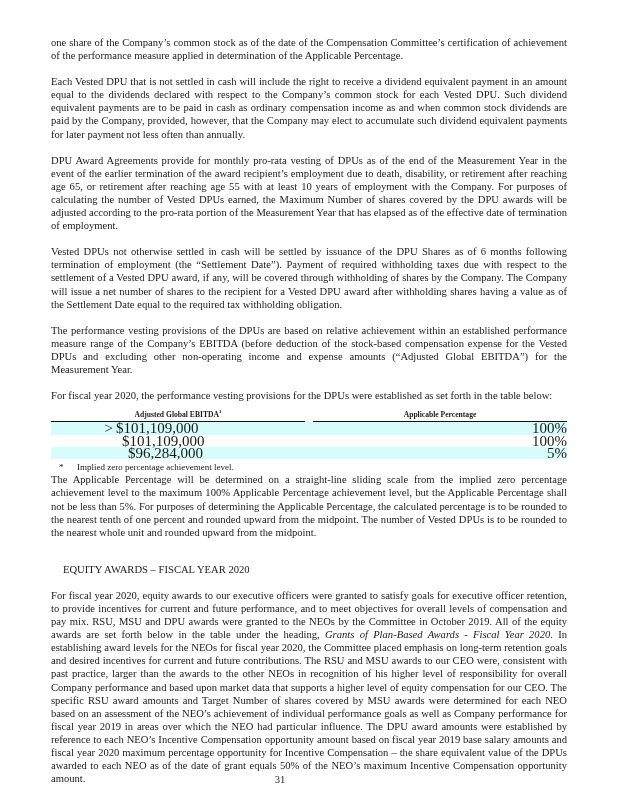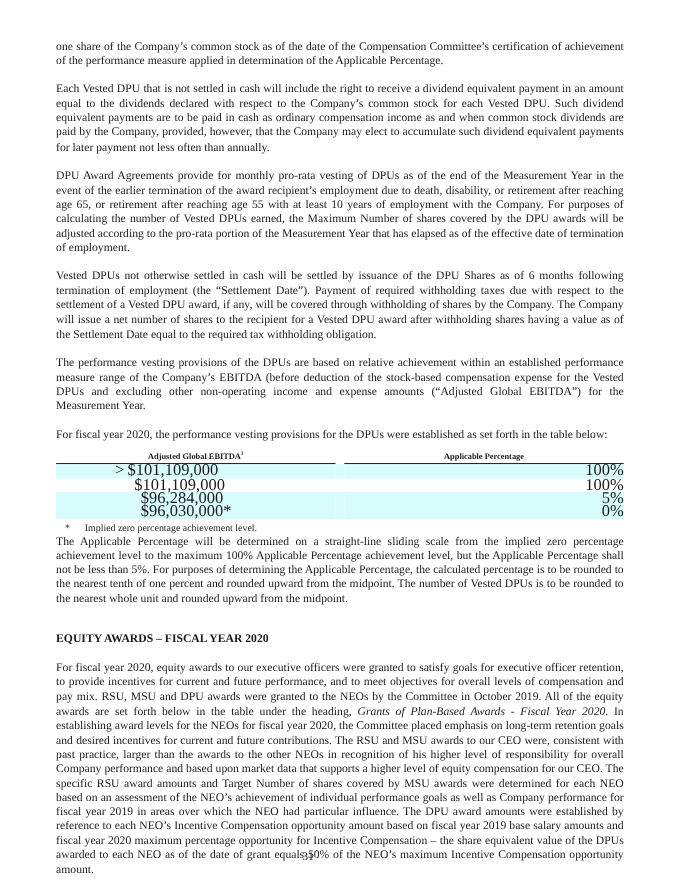--- a/index.html
+++ b/index.html
@@ -89,22 +89,22 @@
     }
     .footnote .mark {
       position: absolute;
       left: 8px;
       top: -3px;
       font-size: 6px;
     }
     sup.fn { font-size: 5px; vertical-align: super; line-height: 0; }
     h2.section {
       font-size: 10.6px;
-      font-weight: bold;
-      margin: 24px 0 13px 0;
+      font-weight: normal;
+      margin: 24px 0 13px 12px;
       line-height: 13px;
     }
     .page-number {
       position: absolute;
       left: 0;
       width: 560px;
       top: 773px;
       text-align: center;
       font-size: 10.6px;
     }
@@ -142,25 +142,20 @@
         <tr>
           <td class="ebitda"><span class="op"></span><span class="amt" style="padding-left:9px;">$101,109,000</span></td>
           <td></td>
           <td class="pct">100%</td>
         </tr>
         <tr class="shaded">
           <td class="ebitda" style="background: rgb(216, 251, 251);"><span class="op"></span><span class="amt" style="padding-left:15px;">$96,284,000</span></td>
           <td style="background: rgb(216, 251, 251);"></td>
           <td class="pct" style="background: rgb(216, 251, 251);">5%</td>
         </tr>
-        <tr class="shaded">
-          <td class="ebitda" style="background: rgb(216, 251, 251);"><span class="op"></span><span class="amt" style="padding-left:15px;">$96,030,000*</span></td>
-          <td style="background: rgb(216, 251, 251);"></td>
-          <td class="pct" style="background: rgb(216, 251, 251);">0%</td>
-        </tr>
       </tbody>
     </table>
     <div class="note-star">
       <span class="mark">*</span>
       <span>Implied zero percentage achievement level.</span>
     </div>
   </div>
 
 
   <p class="body">The Applicable Percentage will be determined on a straight-line sliding scale from the implied zero percentage achievement level to the maximum 100% Applicable Percentage achievement level, but the Applicable Percentage shall not be less than 5%. For purposes of determining the Applicable Percentage, the calculated percentage is to be rounded to the nearest tenth of one percent and rounded upward from the midpoint. The number of Vested DPUs is to be rounded to the nearest whole unit and rounded upward from the midpoint.</p>

